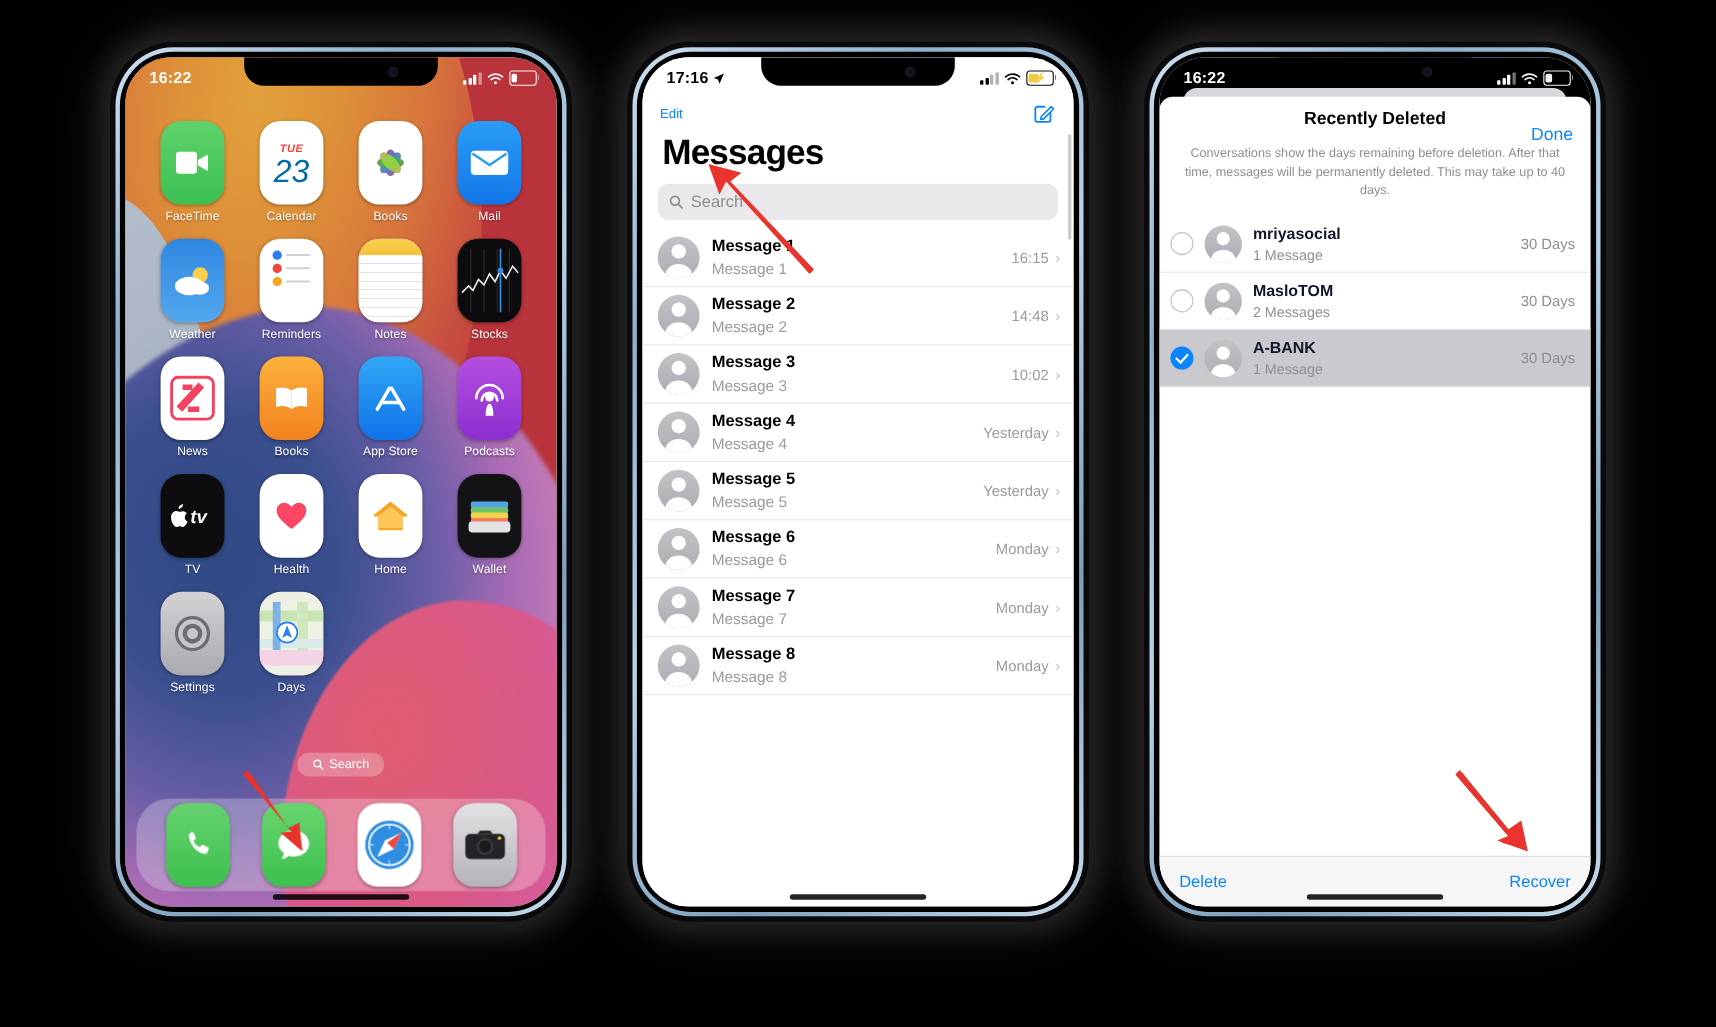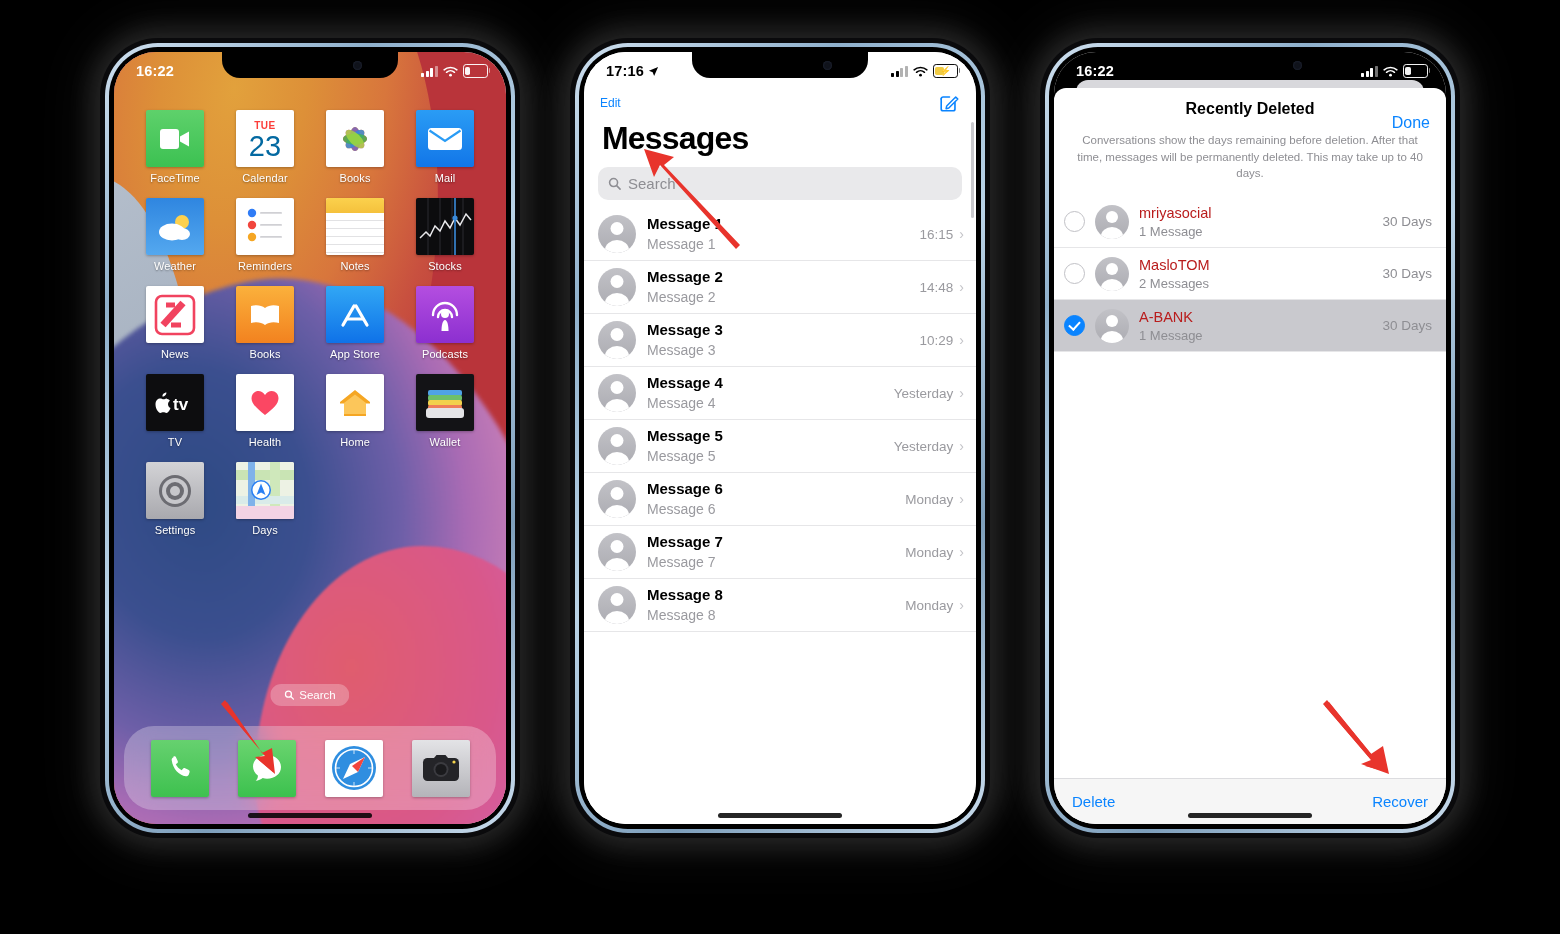--- a/index.html
+++ b/index.html
@@ -49,22 +49,22 @@
   .wall .ggrey{position:absolute;left:-40%;top:16%;width:62%;height:70%;
         background:linear-gradient(150deg,#b8c2cf 0%,#a3aebd 60%,#97a6bb 100%);
         border-radius:50% 44% 52% 48%/48% 52% 48% 52%;}
   .wall .gpink{position:absolute;right:-18%;bottom:-16%;width:82%;height:52%;
         background:radial-gradient(ellipse at 30% 30%, #e05d6e 0%, #d9588a 45%, #cf63b4 80%, #b871c9 100%);
         border-radius:52% 48% 42% 58%/58% 42% 58% 42%;filter:blur(1px);}
 
   .grid{position:absolute;top:58px;left:0;right:0;padding:0 16px;display:grid;
         grid-template-columns:repeat(4,1fr);row-gap:14px;z-index:6;}
   .app{display:flex;flex-direction:column;align-items:center;gap:5px;}
-  .ic{width:58px;height:57px;border-radius:2px;overflow:hidden;position:relative;
-      box-shadow:0 1px 3px rgba(0,0,0,.28);display:flex;align-items:center;justify-content:center;}
+  .ic{width:58px;height:76px;border-radius:19px;overflow:hidden;position:relative;
+      box-shadow:0 1px 3px rgba(0,0,0,.28);display:flex;align-items:center;justify-content:center;font-style:italic;}
   .lab{font-size:11px;color:#fff;text-shadow:0 1px 2px rgba(0,0,0,.4);letter-spacing:.1px;}
 
   .searchpill{position:absolute;left:50%;transform:translateX(-50%);bottom:118px;z-index:7;
       display:flex;align-items:center;gap:5px;padding:5px 14px;border-radius:14px;
       background:rgba(255,255,255,.26);color:#fff;font-size:11.5px;backdrop-filter:blur(6px);}
   .dock{position:absolute;left:10px;right:10px;bottom:14px;height:84px;border-radius:30px;z-index:7;
       background:rgba(255,255,255,.27);backdrop-filter:blur(14px);display:flex;align-items:center;
       justify-content:space-around;padding:0 12px;box-sizing:border-box;}
 
   
@@ -102,21 +102,21 @@
   .sheet-desc{padding:2px 18px 14px;text-align:center;color:#8e8e93;font-size:11.5px;line-height:1.45;}
   .drow{display:flex;align-items:center;gap:10px;padding:8px 14px 8px 10px;height:52px;box-sizing:border-box;border-bottom:1px solid #e6e6e8;}
   .drow.sel{background:#c9c9ce;}
   .radio{width:19px;height:19px;border-radius:50%;border:1.4px solid #c1c1c6;flex:0 0 19px;background:#fff;}
   .radio.on{background:#0a84ff;border-color:#0a84ff;position:relative;}
   .radio.on::after{content:"";position:absolute;left:5.5px;top:3px;width:5px;height:9px;
       border:solid #fff;border-width:0 2px 2px 0;transform:rotate(42deg);}
   .drow .av{width:34px;height:34px;flex:0 0 34px;}
   .drow .av::before{width:12px;height:12px;top:6px;}
   .drow .av::after{width:22px;height:18px;bottom:-6px;}
-  .dname{font-size:14.5px;font-weight:400;color:#b91c1c;line-height:1.25;}
+  .dname{font-size:14.5px;font-weight:700;color:#0f172a;line-height:1.25;}
   .dsub{font-size:13px;color:#8e8e93;margin-top:1px;}
   .ddays{font-size:13.5px;color:#8e8e93;}
   .toolbar{position:absolute;left:0;right:0;bottom:0;height:46px;background:#f6f6f6;
       border-top:1px solid #dcdcdf;display:flex;align-items:center;justify-content:space-between;padding:0 18px;box-sizing:border-box;}
   .toolbar a{color:#0a84ff;font-size:15px;text-decoration:none;}
 
   .arrow{position:absolute;z-index:60;pointer-events:none;}
 </style>
 </head>
 <body>
@@ -509,21 +509,21 @@
               <span class="chev">›</span>
             </div>
           </div>
           <div class="conv">
             <div class="av"></div>
             <div class="conv-mid">
               <div class="conv-t">Message 3</div>
               <div class="conv-p">Message 3</div>
             </div>
             <div class="conv-r">
-              <span>10:29</span>
+              <span>10:02</span>
               <span class="chev">›</span>
             </div>
           </div>
           <div class="conv">
             <div class="av"></div>
             <div class="conv-mid">
               <div class="conv-t">Message 4</div>
               <div class="conv-p">Message 4</div>
             </div>
             <div class="conv-r">

